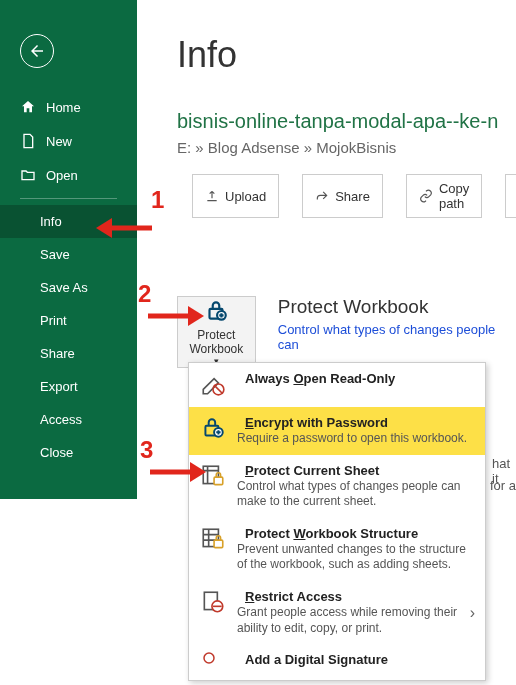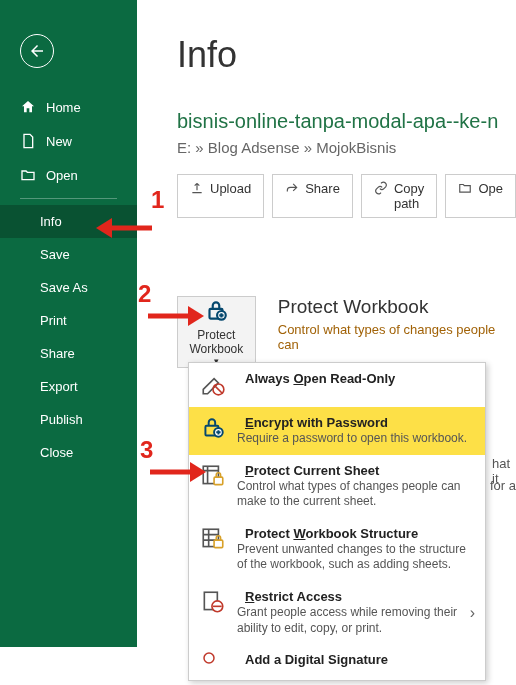--- a/index.html
+++ b/index.html
@@ -1,39 +1,39 @@
 <!DOCTYPE html>
 <html><head>
 <meta charset="utf-8">
 <style>
   * { box-sizing: border-box; margin: 0; padding: 0; font-family: "Segoe UI", Arial, sans-serif; }
   body { width: 516px; height: 685px; overflow: hidden; background: #fff; position: relative; }
   .titlebar { position: absolute; top: 3px; left: 0; right: 0; text-align: center; font-size: 12px; color: #555; }
-  .sidebar { position: absolute; left: 0; top: 0; width: 137px; height: 647px; background: #0b6a41; color: #fff; }
+  .sidebar { position: absolute; left: 0; top: 0; width: 137px; height: 499px; background: #0b6a41; color: #fff; }
   .back-circle { width: 34px; height: 34px; border: 1.5px solid #fff; border-radius: 50%; margin: 34px 0 0 20px; display: flex; align-items: center; justify-content: center; cursor: pointer; }
   .back-circle svg { width: 18px; height: 18px; fill: #fff; }
   .nav { margin-top: 22px; }
   .nav-item { display: flex; align-items: center; padding: 9px 20px; font-size: 13px; cursor: pointer; }
   .nav-item.indent { padding-left: 40px; }
   .nav-item.active { background: #095232; }
   .nav-item .icon { width: 16px; height: 16px; margin-right: 10px; display: inline-flex; align-items: center; justify-content: center; }
   .nav-sep { height: 1px; background: rgba(255,255,255,0.3); margin: 6px 20px; }
   .nav-group2 { margin-top: 4px; }
   .main { position: absolute; left: 137px; top: 0; right: 0; height: 685px; padding: 34px 0 0 40px; background: #fff; }
   .page-title { font-size: 36px; font-weight: 300; color: #333; }
   .doc-title { margin-top: 34px; font-size: 20px; color: #217346; font-weight: 400; }
   .breadcrumb { margin-top: 6px; font-size: 15px; color: #666; }
   .btn-row { margin-top: 18px; display: flex; gap: 8px; }
-  .btn { border: 1px solid #ccc; background: #fff; padding: 6px 12px; font-size: 13px; display: inline-flex; gap: 6px; cursor: pointer; color: #333; }
+  .btn { border: 1px solid #ccc; background: #fff; padding: 6px 12px; font-size: 13px; display: inline-flex; align-items: center; gap: 6px; cursor: pointer; color: #333; margin-left: 15px; }
   .btn .icon { width: 14px; height: 14px; display: inline-flex; }
   .protect-area { margin-top: 78px; display: flex; gap: 22px; align-items: flex-start; }
   .big-btn { width: 80px; height: 72px; border: 1px solid #ccc; background: #f3f3f3; display: flex; flex-direction: column; align-items: center; justify-content: center; font-size: 12px; color: #333; text-align: center; cursor: pointer; }
   .big-btn .icon { width: 26px; height: 26px; margin-bottom: 4px; }
   .protect-text h2 { font-size: 19px; color: #333; font-weight: 400; margin-bottom: 4px; }
-  .protect-text p { font-size: 13px; color: #a16207; }
+  .protect-text p { font-size: 13px; color: #1d4ed8; }
   .menu { position: absolute; left: 188px; top: 362px; width: 298px; background: #fff; border: 1px solid #ccc; box-shadow: 2px 2px 6px rgba(0,0,0,0.2); }
   .menu-item { display: flex; padding: 8px 10px; gap: 10px; cursor: pointer; }
   .menu-item.selected { background: #fde047; }
   .menu-item .micon { width: 28px; height: 28px; flex-shrink: 0; display: flex; align-items: flex-start; justify-content: center; }
   .menu-item .mtext { flex: 1; }
   .menu-item .mtitle { font-size: 13px; font-weight: 600; color: #222; margin-left: 8px; }
   .menu-item .mtitle .ul { text-decoration: underline; }
   .menu-item .mdesc { font-size: 12px; color: #555; margin-top: 1px; line-height: 1.3; }
   .menu-item .chev { align-self: center; color: #666; }
   .anno { position: absolute; pointer-events: none; }
@@ -90,21 +90,21 @@
       <div class="nav-item indent">
           <span>Print</span>
         </div>
       <div class="nav-item indent">
           <span>Share</span>
         </div>
       <div class="nav-item indent">
           <span>Export</span>
         </div>
       <div class="nav-item indent">
-          <span>Publish</span>
+          <span>Access</span>
         </div>
       <div class="nav-item indent">
           <span>Close</span>
         </div>
     </div>
   </div>
 </div>
 
 <div class="main">
   <div class="page-title">Info</div>

